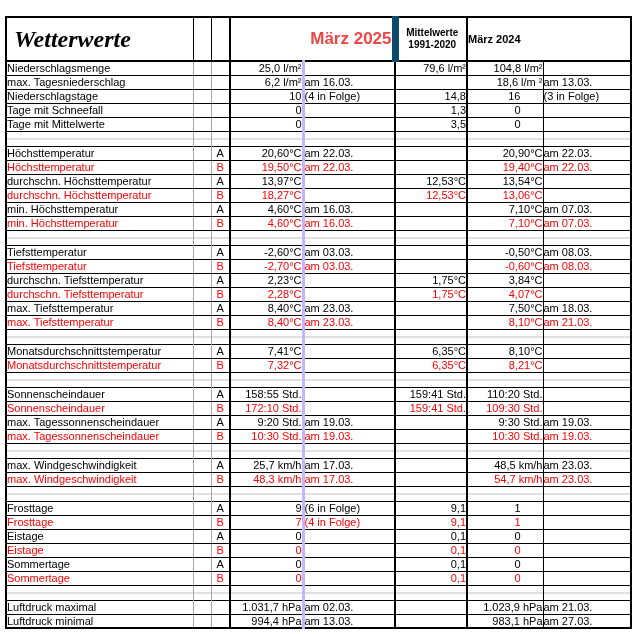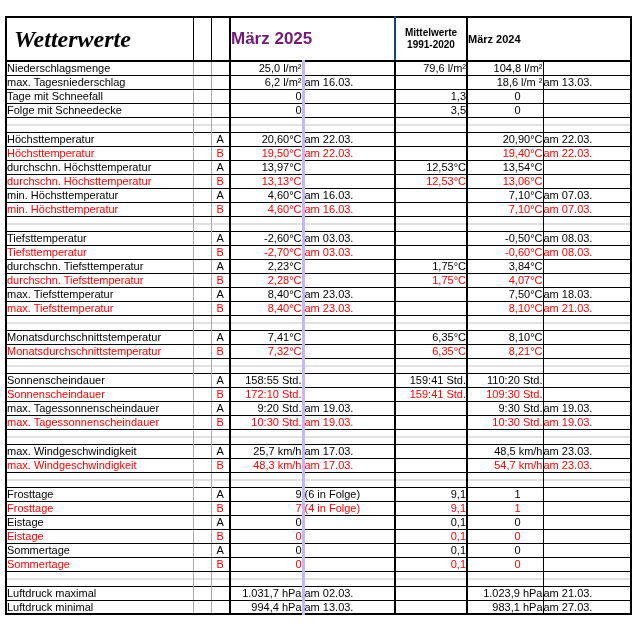--- a/index.html
+++ b/index.html
@@ -41,25 +41,25 @@
     font-style: italic;
     font-weight: bold;
     font-size: 24px;
     text-align: left;
     padding-left: 7px;
     border-right: 1px solid #000;
   }
   th.h-gap { border-right: 1px solid #000; }
   th.h-ab  { border-right: 2px solid #000; }
   th.h-2025 {
-    color: #701a75;
+    color: #ef4444;
     font-weight: bold;
     font-size: 17px;
-    text-align: left;
-    border-right: 2px solid #0c4a6e;
+    text-align: right;
+    border-right: 7px solid #0c4a6e;
   }
   th.h-mittel {
     font-weight: bold;
     font-size: 10px;
     line-height: 1.25;
     text-align: center;
     border-right: 2px solid #000;
   }
   th.h-mittel .mittel-line { display: block; }
   th.h-2024 {
@@ -132,31 +132,41 @@
           <td class="c-label">max. Tagesniederschlag</td>
           <td class="c-gap"></td>
           <td class="c-ab"></td>
           <td class="c-v25">6,2 l/m²</td>
           <td class="c-d25">am 16.03.</td>
           <td class="c-mit"></td>
           <td class="c-v24">18,6 l/m ²</td>
           <td class="c-d24">am 13.03.</td>
         </tr>
         <tr class="data">
+          <td class="c-label">Niederschlagstage</td>
+          <td class="c-gap"></td>
+          <td class="c-ab"></td>
+          <td class="c-v25">10</td>
+          <td class="c-d25">(4 in Folge)</td>
+          <td class="c-mit">14,8</td>
+          <td class="c-v24 num">16</td>
+          <td class="c-d24">(3 in Folge)</td>
+        </tr>
+        <tr class="data">
           <td class="c-label">Tage mit Schneefall</td>
           <td class="c-gap"></td>
           <td class="c-ab"></td>
           <td class="c-v25">0</td>
           <td class="c-d25"></td>
           <td class="c-mit">1,3</td>
           <td class="c-v24 num">0</td>
           <td class="c-d24"></td>
         </tr>
         <tr class="data">
-          <td class="c-label">Folge mit Schneedecke</td>
+          <td class="c-label">Tage mit Mittelwerte</td>
           <td class="c-gap"></td>
           <td class="c-ab"></td>
           <td class="c-v25">0</td>
           <td class="c-d25"></td>
           <td class="c-mit">3,5</td>
           <td class="c-v24 num">0</td>
           <td class="c-d24"></td>
         </tr>
         <tr class="sep">
           <td class="c-label"></td>
@@ -195,21 +205,21 @@
           <td class="c-v25">13,97°C</td>
           <td class="c-d25"></td>
           <td class="c-mit">12,53°C</td>
           <td class="c-v24">13,54°C</td>
           <td class="c-d24"></td>
         </tr>
         <tr class="data red">
           <td class="c-label">durchschn. Höchsttemperatur</td>
           <td class="c-gap"></td>
           <td class="c-ab">B</td>
-          <td class="c-v25">13,13°C</td>
+          <td class="c-v25">18,27°C</td>
           <td class="c-d25"></td>
           <td class="c-mit">12,53°C</td>
           <td class="c-v24">13,06°C</td>
           <td class="c-d24"></td>
         </tr>
         <tr class="data">
           <td class="c-label">min. Höchsttemperatur</td>
           <td class="c-gap"></td>
           <td class="c-ab">A</td>
           <td class="c-v25">4,60°C</td>

